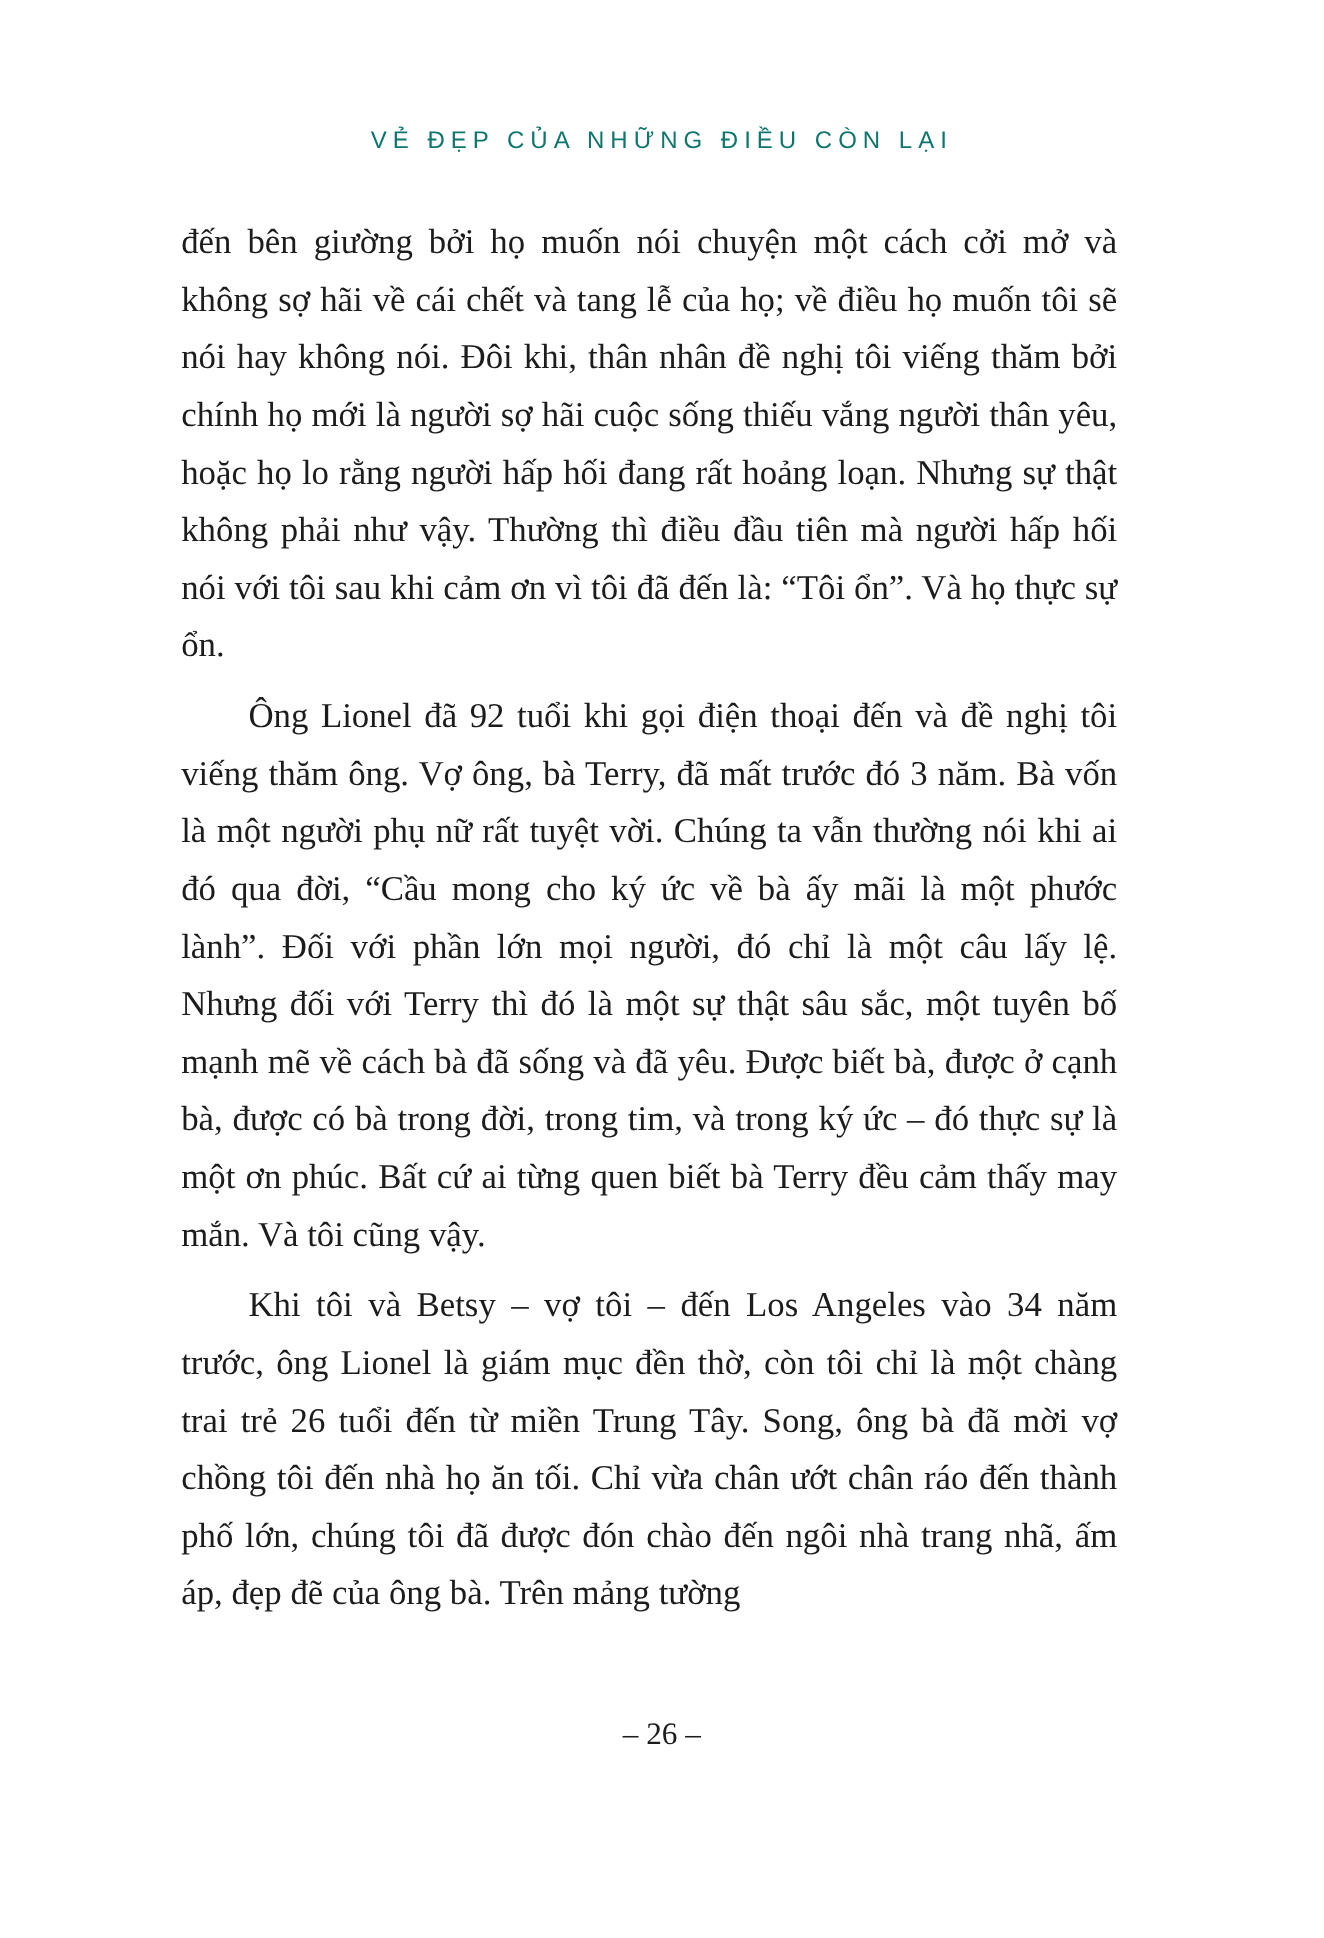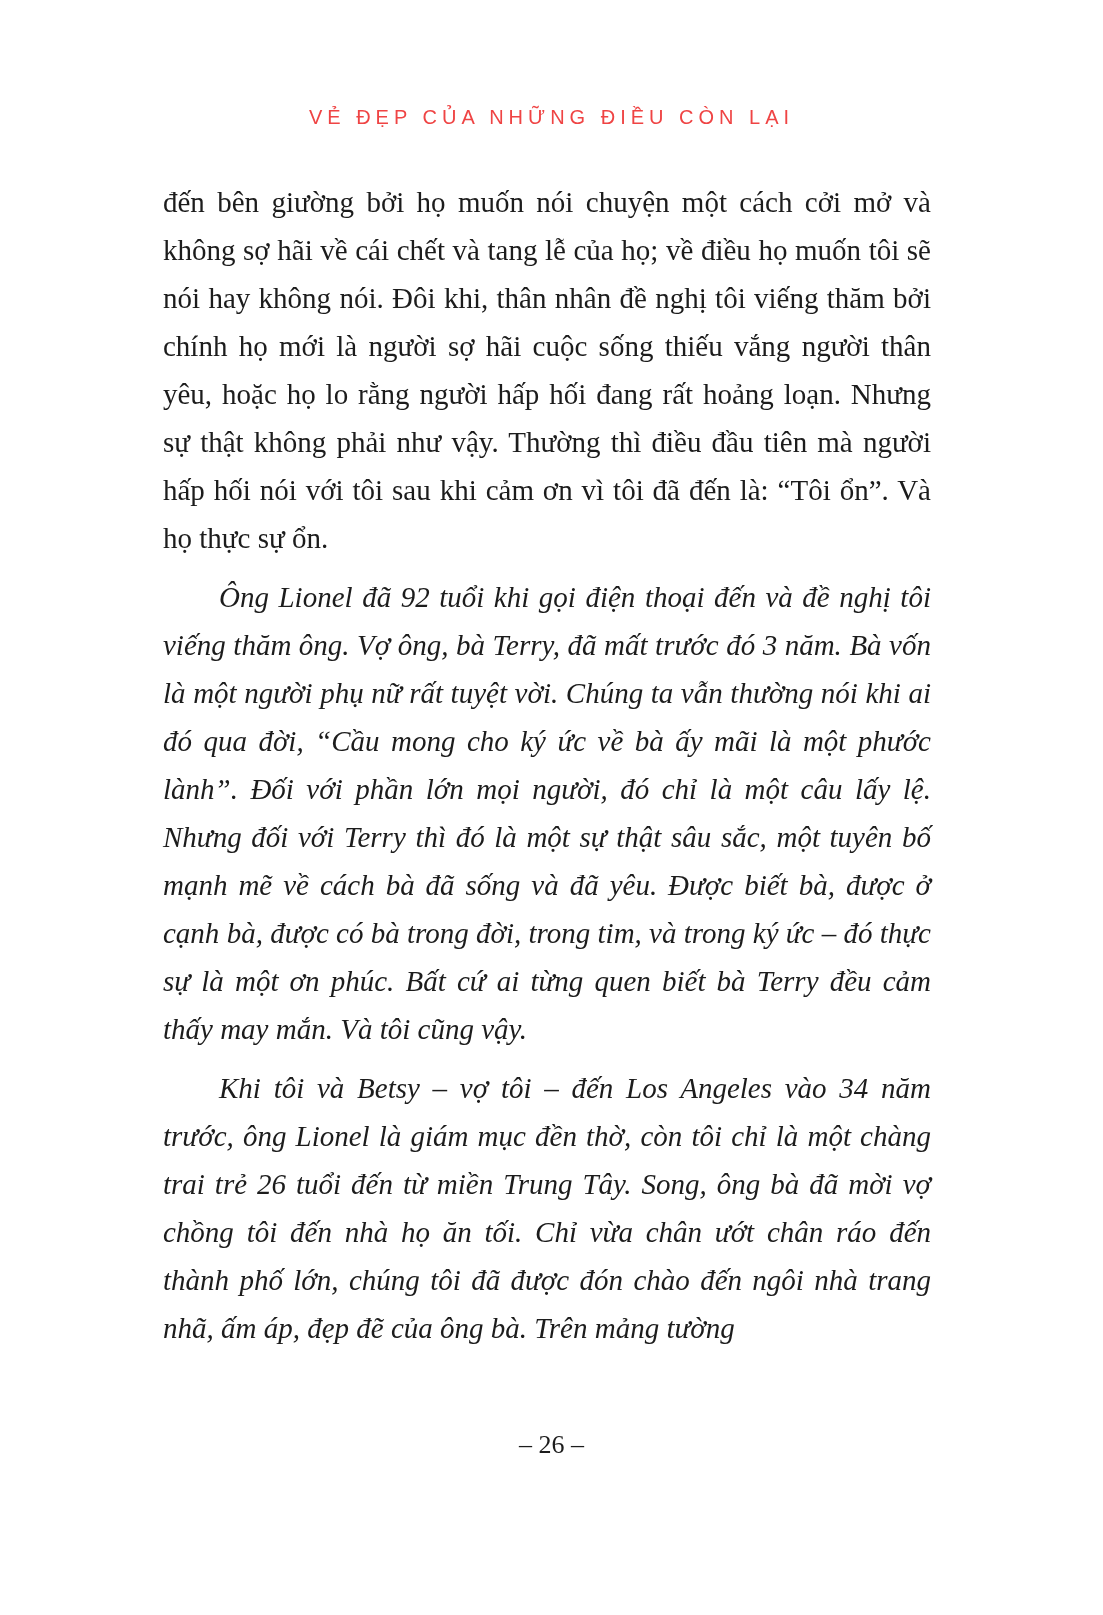--- a/index.html
+++ b/index.html
@@ -17,40 +17,39 @@
   .running-header {
     position: absolute;
     top: 106px;
     left: 0;
     width: 100%;
     text-align: center;
     font-family: "Liberation Sans", sans-serif;
     font-size: 20px;
     font-weight: 400;
     letter-spacing: 5px;
-    color: #ef4444;
+    color: #0f766e;
   }
   .content {
     position: absolute;
     top: 178px;
     left: 151px;
     width: 780px;
   }
   .content p {
-    margin: 0 0 11px 12px;
+    margin: 0 0 11px 0;
     font-family: "Liberation Serif", "DejaVu Serif", serif;
     font-size: 29px;
     line-height: 48px;
     color: #1c1c1c;
     text-align: justify;
     text-justify: inter-word;
   }
   .content p.indent {
     text-indent: 56px;
-    font-style: italic;
   }
   .page-number {
     position: absolute;
     top: 1430px;
     left: 0;
     width: 100%;
     text-align: center;
     font-family: Liberation Serif, serif;
     font-size: 26px;
     color: #1c1c1c;

